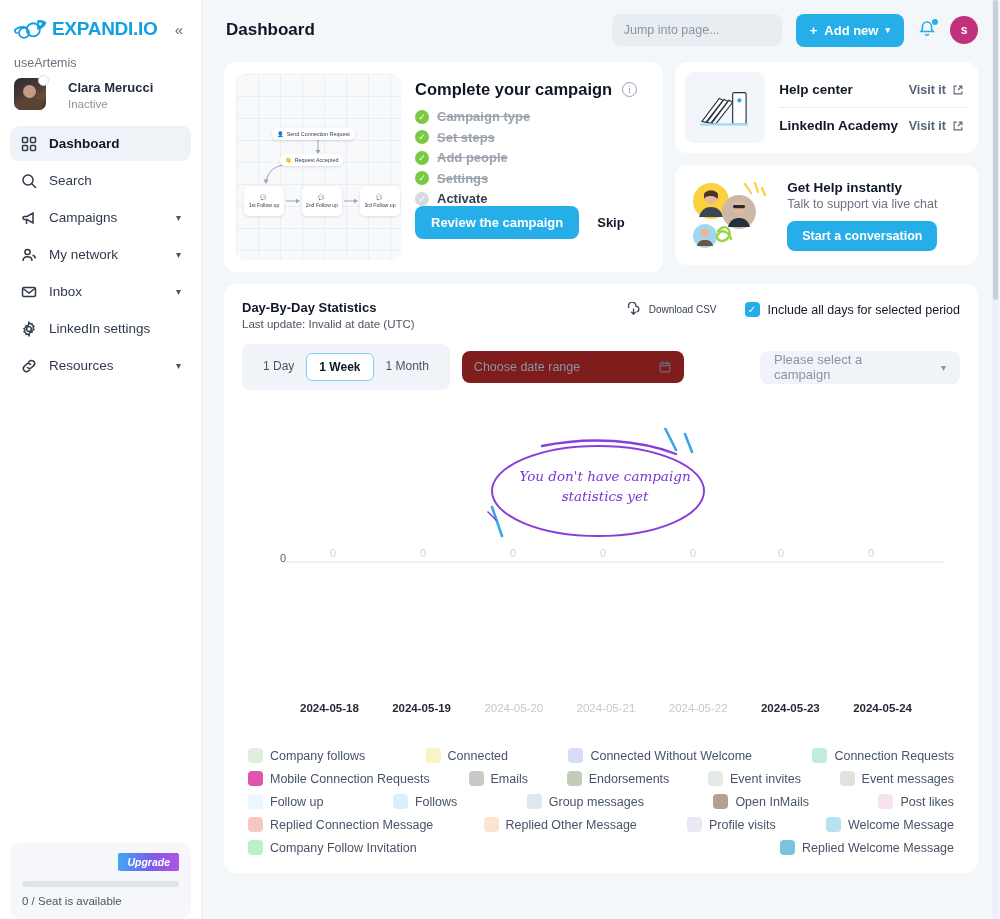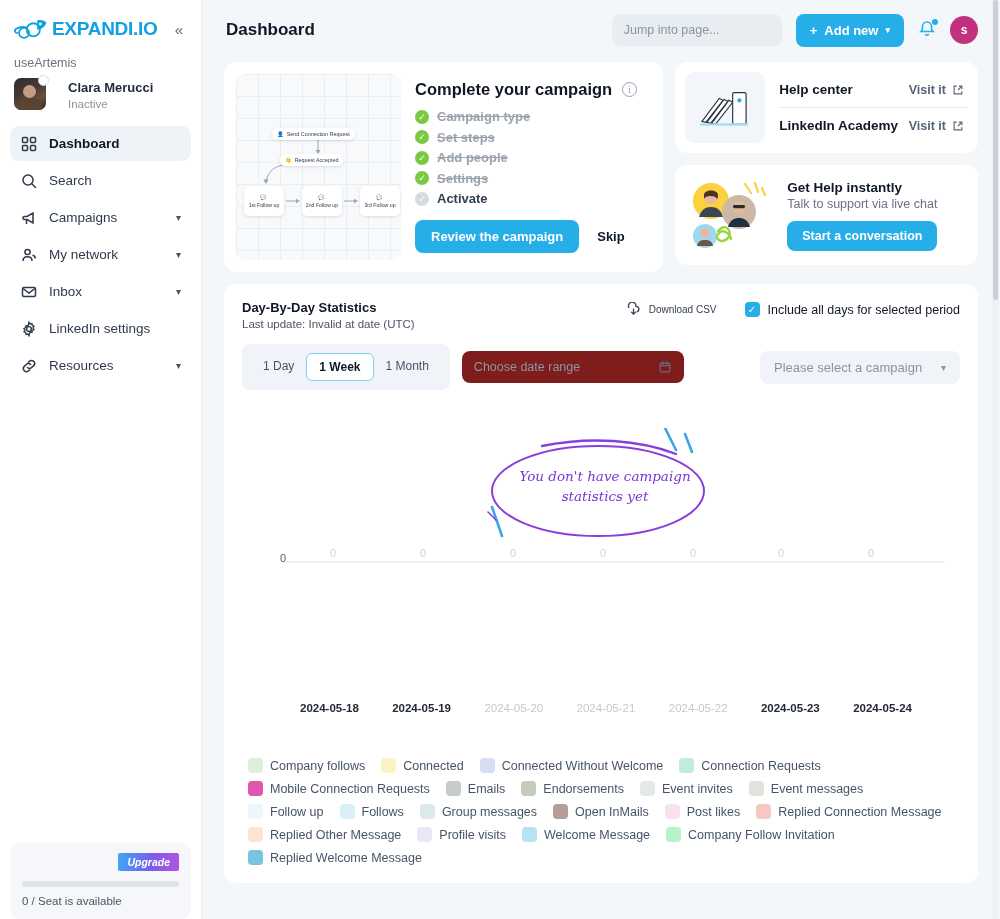--- a/index.html
+++ b/index.html
@@ -165,21 +165,21 @@
   .step { display: flex; align-items: center; gap: 8px; font-size: 13px; }
   .tick {
     width: 14px; height: 14px; border-radius: 50%; background: #7ac943;
     display: flex; align-items: center; justify-content: center;
     color: #fff; font-size: 9px; flex: 0 0 14px;
   }
   .tick.off { background: #d5dae0; }
   .step.done .txt { color: #9aa3ae; text-decoration: line-through; }
   .step .txt { color: #344054; font-weight: bold; }
   .step.pending .txt { color: #344054; text-decoration: none; }
-  .cc-actions { display: flex; align-items: center; gap: 18px; margin-top: 14px; }
+  .cc-actions { display: flex; align-items: center; gap: 18px; }
   .btn-primary {
     background: #26aee8; color: #fff; border-radius: 8px;
     padding: 9px 16px; font-size: 13px; font-weight: bold; cursor: pointer;
   }
   .btn-skip { font-size: 13px; font-weight: bold; color: #101828; cursor: pointer; }
 
   .right-col { flex: 1 1 312px; max-width: 312px; display: flex; flex-direction: column; gap: 12px; }
   .help-card { padding: 10px; display: flex; gap: 14px; align-items: stretch; }
   .help-thumb {
     width: 80px; flex: 0 0 80px; background: #f2f6fa; border-radius: 9px;
@@ -224,21 +224,21 @@
   }
   .seg-item.on { background: #fff; color: #101828; font-weight: bold; border: 1px solid #7fd0f1; }
   .daterange {
     width: 222px; height: 32px; background: #7f1d1d; border-radius: 8px;
     display: flex; align-items: center; padding: 0 12px; gap: 8px; cursor: pointer;
   }
   .daterange .ph { flex: 1; font-size: 12.5px; color: #8a95a3; }
   .campaign-select {
     margin-left: auto; width: 200px; height: 33px; background: #f0f3f7;
     border-radius: 8px; display: flex; align-items: center;
-    padding: 0 14px; gap: 17px; cursor: pointer;
+    padding: 0 14px; gap: 24px; cursor: pointer;
   }
   .campaign-select .ph { flex: 1; font-size: 13px; color: #8a95a3; }
 
   
   .chart { position: relative; height: 330px; margin-top: 20px; }
   .chart-svg { position: absolute; inset: 0; width: 100%; height: 100%; }
   .yzero {
     position: absolute; left: 38px; top: 142px; font-size: 11px; color: #5b6472;
   }
   .zero-lbl { position: absolute; font-size: 11px; color: #cdd3da; top: 137px; }
@@ -249,21 +249,21 @@
   .xlabel { font-size: 11.5px; font-weight: bold; color: #222a35; }
   .xlabel.dim { color: #c3c9d1; font-weight: normal; }
   .empty-art { position: absolute; left: 238px; top: 18px; width: 250px; height: 120px; }
   .empty-text {
     position: absolute; left: 258px; top: 56px; width: 210px; text-align: center;
     color: #7b35d4; font-size: 13.5px; font-style: italic; line-height: 1.5;
     font-family: "DejaVu Serif", serif;
   }
 
   
-  .legend { margin-top: 18px; display: flex; flex-wrap: wrap; gap: 8px 16px; padding: 0 6px; }
+  .legend { margin-top: 8px; display: flex; flex-wrap: wrap; gap: 8px 32px; padding: 0 6px; justify-content: space-between; }
   .legend-item { display: flex; align-items: center; gap: 7px; cursor: pointer; }
   .sw { width: 15px; height: 15px; border-radius: 4px; }
   .legend-label { font-size: 12.5px; color: #475467; }
 
   .scrollbar {
     position: absolute; right: 1px; top: 0; width: 7px; height: 919px;
     background: #eef2f6;
   }
   .scrollbar .thumb {
     position: absolute; top: 0; left: 1px; width: 5px; height: 300px;

